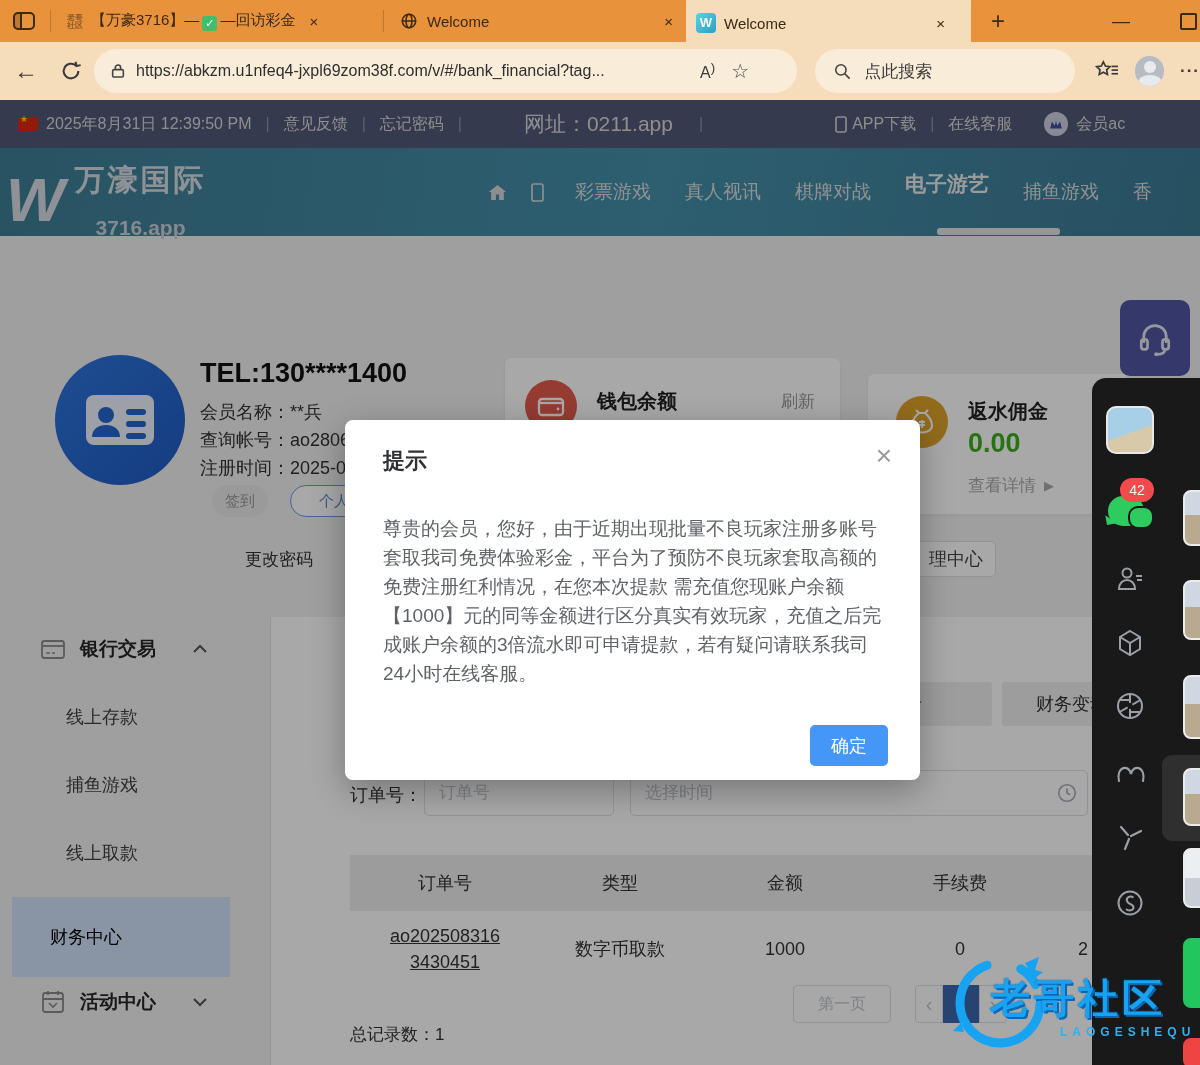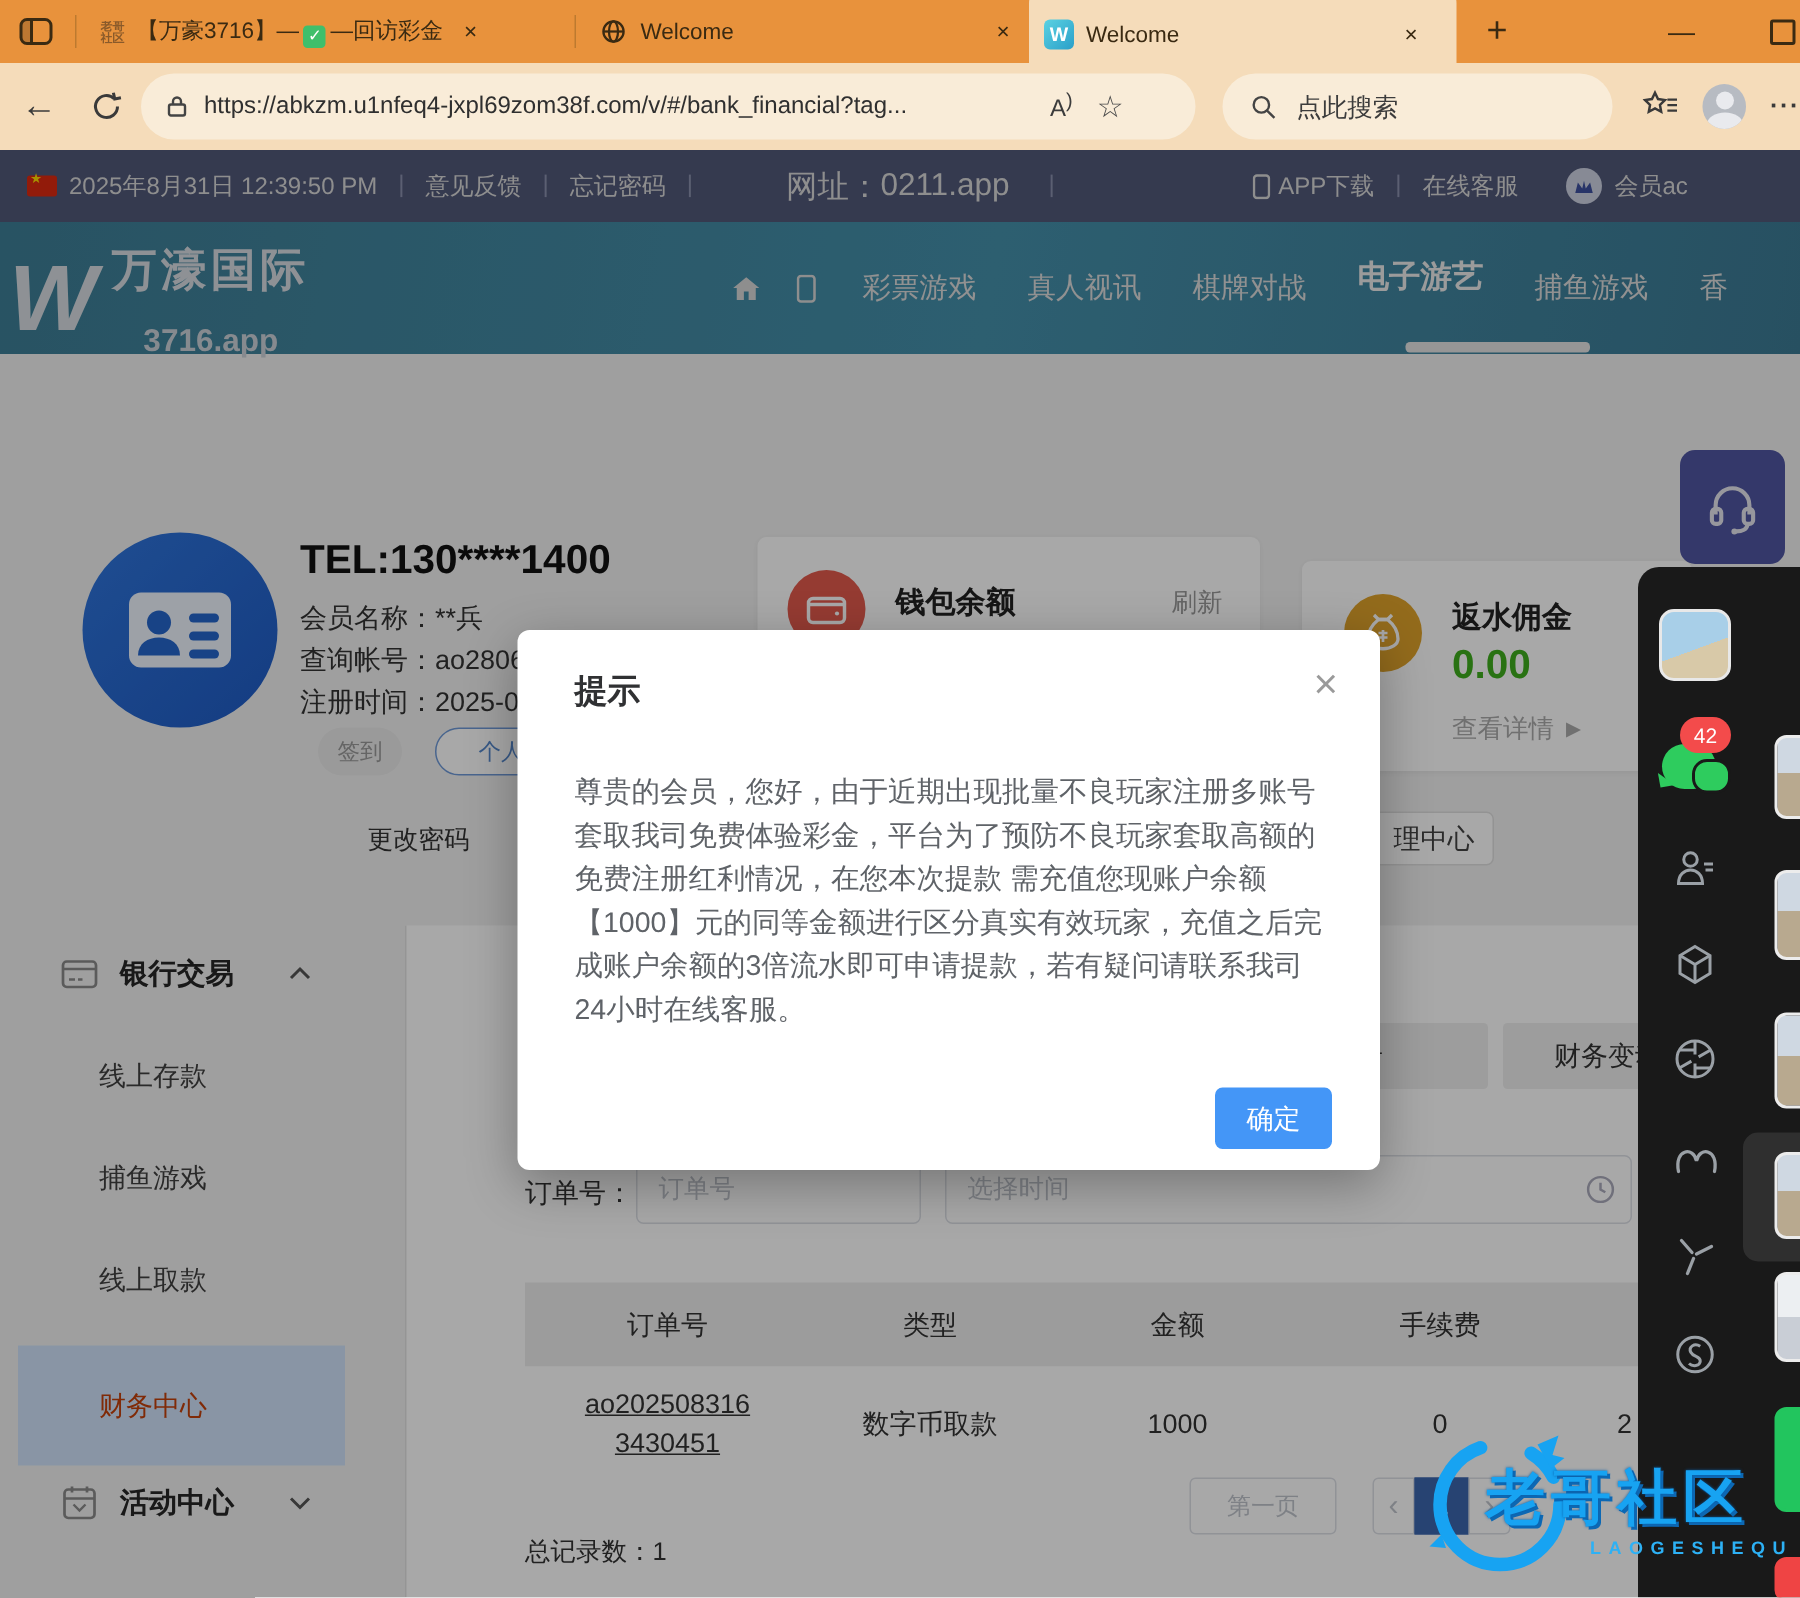--- a/index.html
+++ b/index.html
@@ -37,22 +37,22 @@
   .nav-item{color:#dcdcdc;font-size:19px;margin:0 17px;white-space:nowrap;}
   .nav-active{font-size:21px;font-weight:bold;color:#ececec;transform:translateY(-8px);}
   .flagbox{width:20px;height:14px;background:#de2910;border-radius:2px;position:relative;margin-right:8px;}
   .flagbox:before{content:"★";position:absolute;left:2px;top:-3px;color:#ffde00;font-size:9px;}
 
   .card{background:#fff;border-radius:6px;box-shadow:0 1px 4px rgba(0,0,0,.06);}
   .circ{border-radius:50%;display:flex;align-items:center;justify-content:center;}
   .pillbtn{border-radius:16px;font-size:15px;display:flex;align-items:center;justify-content:center;}
 
   .side-sub{position:absolute;left:66px;width:150px;font-size:18px;color:#404040;}
-  .side-active{position:absolute;left:12px;width:218px;height:80px;background:#d0e3fa;color:#c2410c;
-      font-size:18px;display:flex;align-items:center;padding-left:54px;box-sizing:border-box;}
+  .side-active{position:absolute;left:12px;width:218px;height:80px;background:#d0e3fa;color:#000000;
+      font-size:18px;display:flex;align-items:center;padding-left:38px;box-sizing:border-box;}
 
   .tabbtn{position:absolute;height:44px;background:#efefef;color:#333;font-size:18px;
       display:flex;align-items:center;justify-content:center;border-radius:3px;}
   .inp{position:absolute;height:46px;border:1px solid #dcdfe6;border-radius:5px;background:#fff;
       font-size:17px;color:#333;padding:0 14px;box-sizing:border-box;outline:none;
       font-family:"Liberation Sans","DejaVu Sans",sans-serif;}
   .inp::placeholder{color:#c0c4cc;}
   .th{position:absolute;top:0;height:56px;display:flex;align-items:center;justify-content:center;
       font-size:18px;color:#333;}
   .td{position:absolute;display:flex;align-items:center;justify-content:center;font-size:18px;color:#333;}

